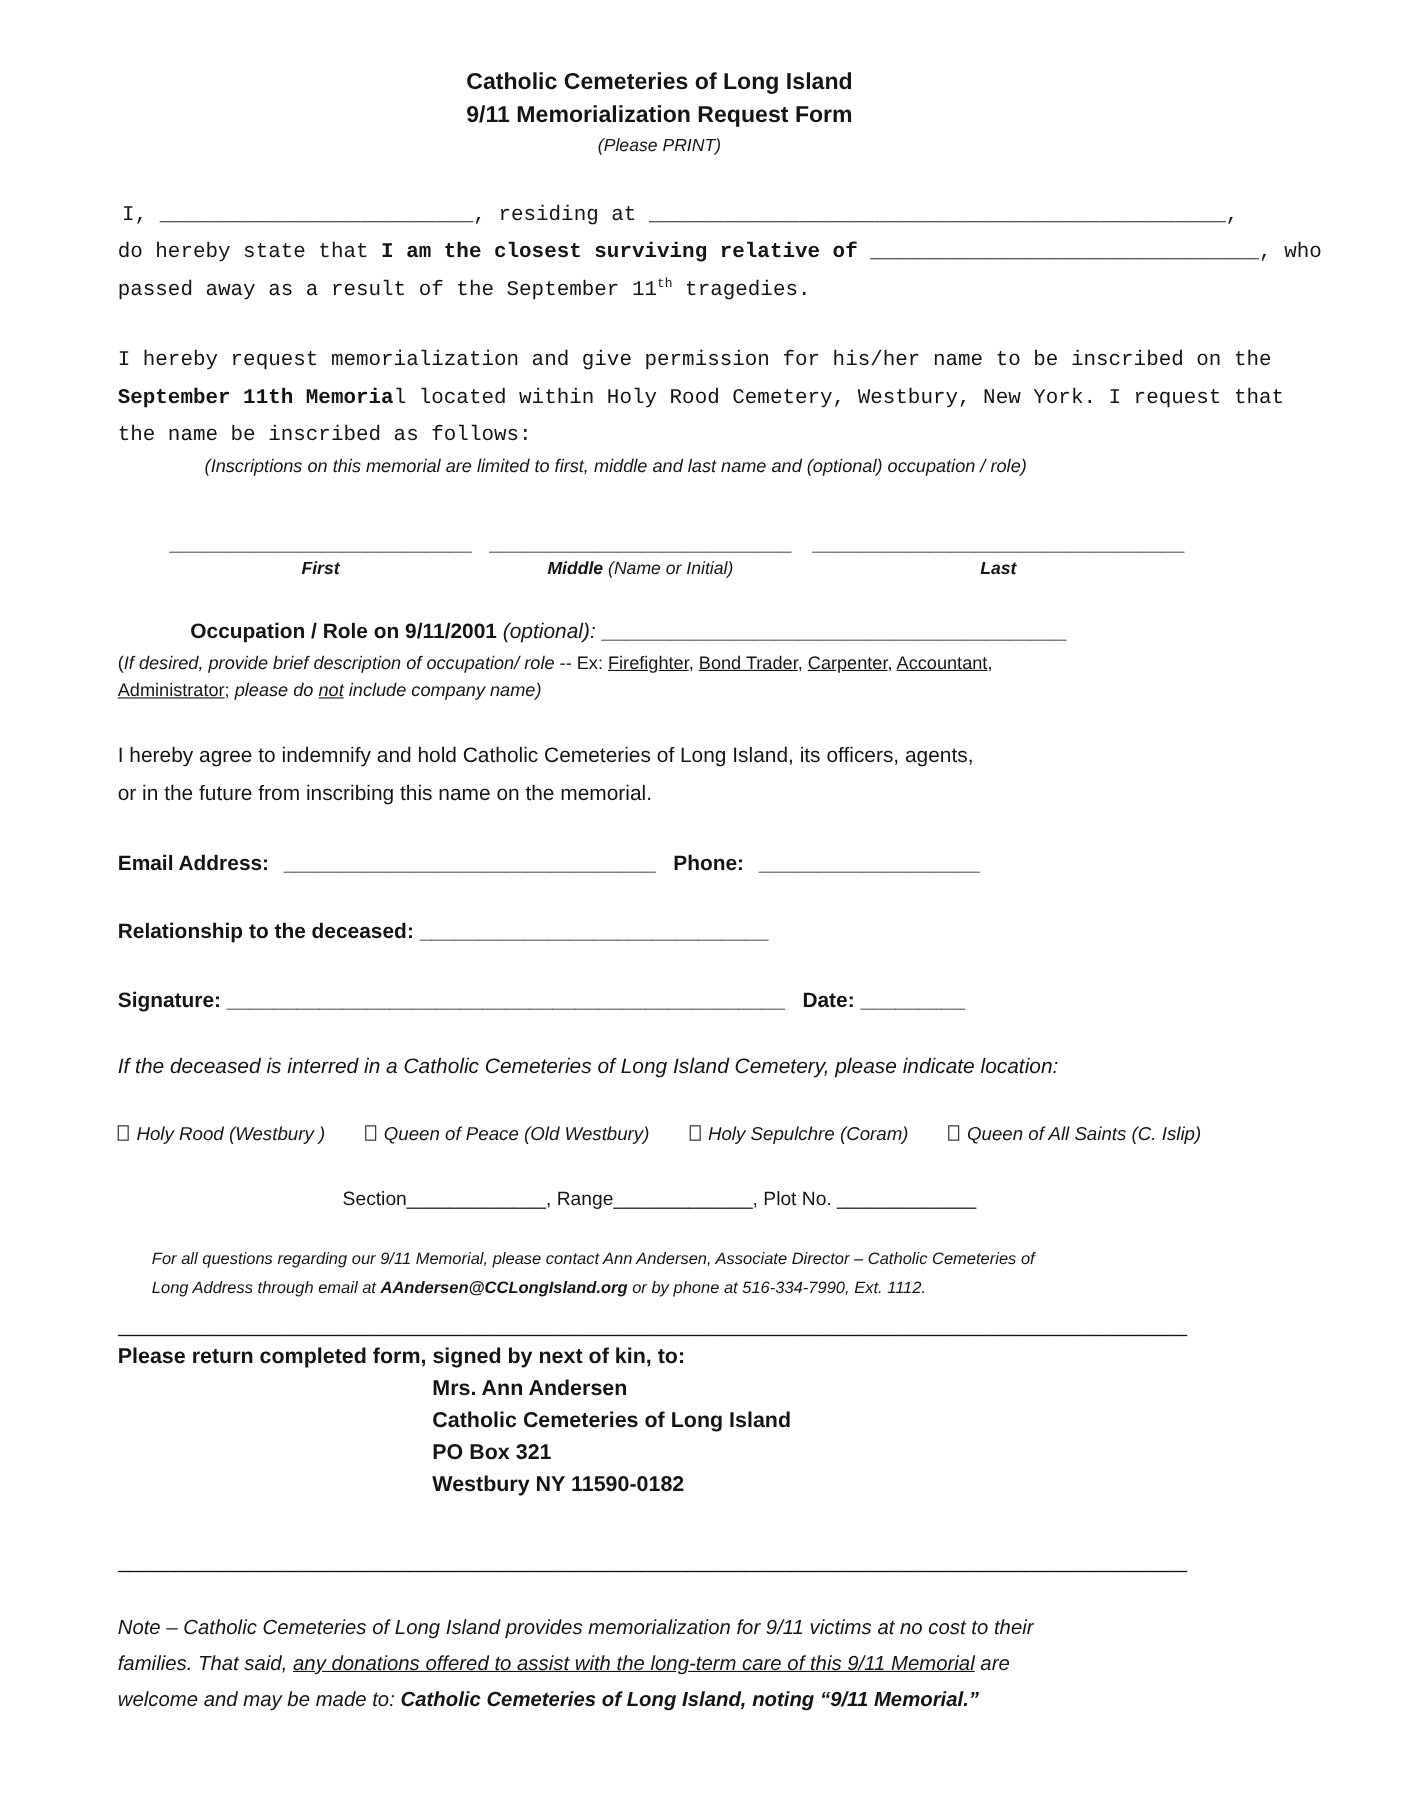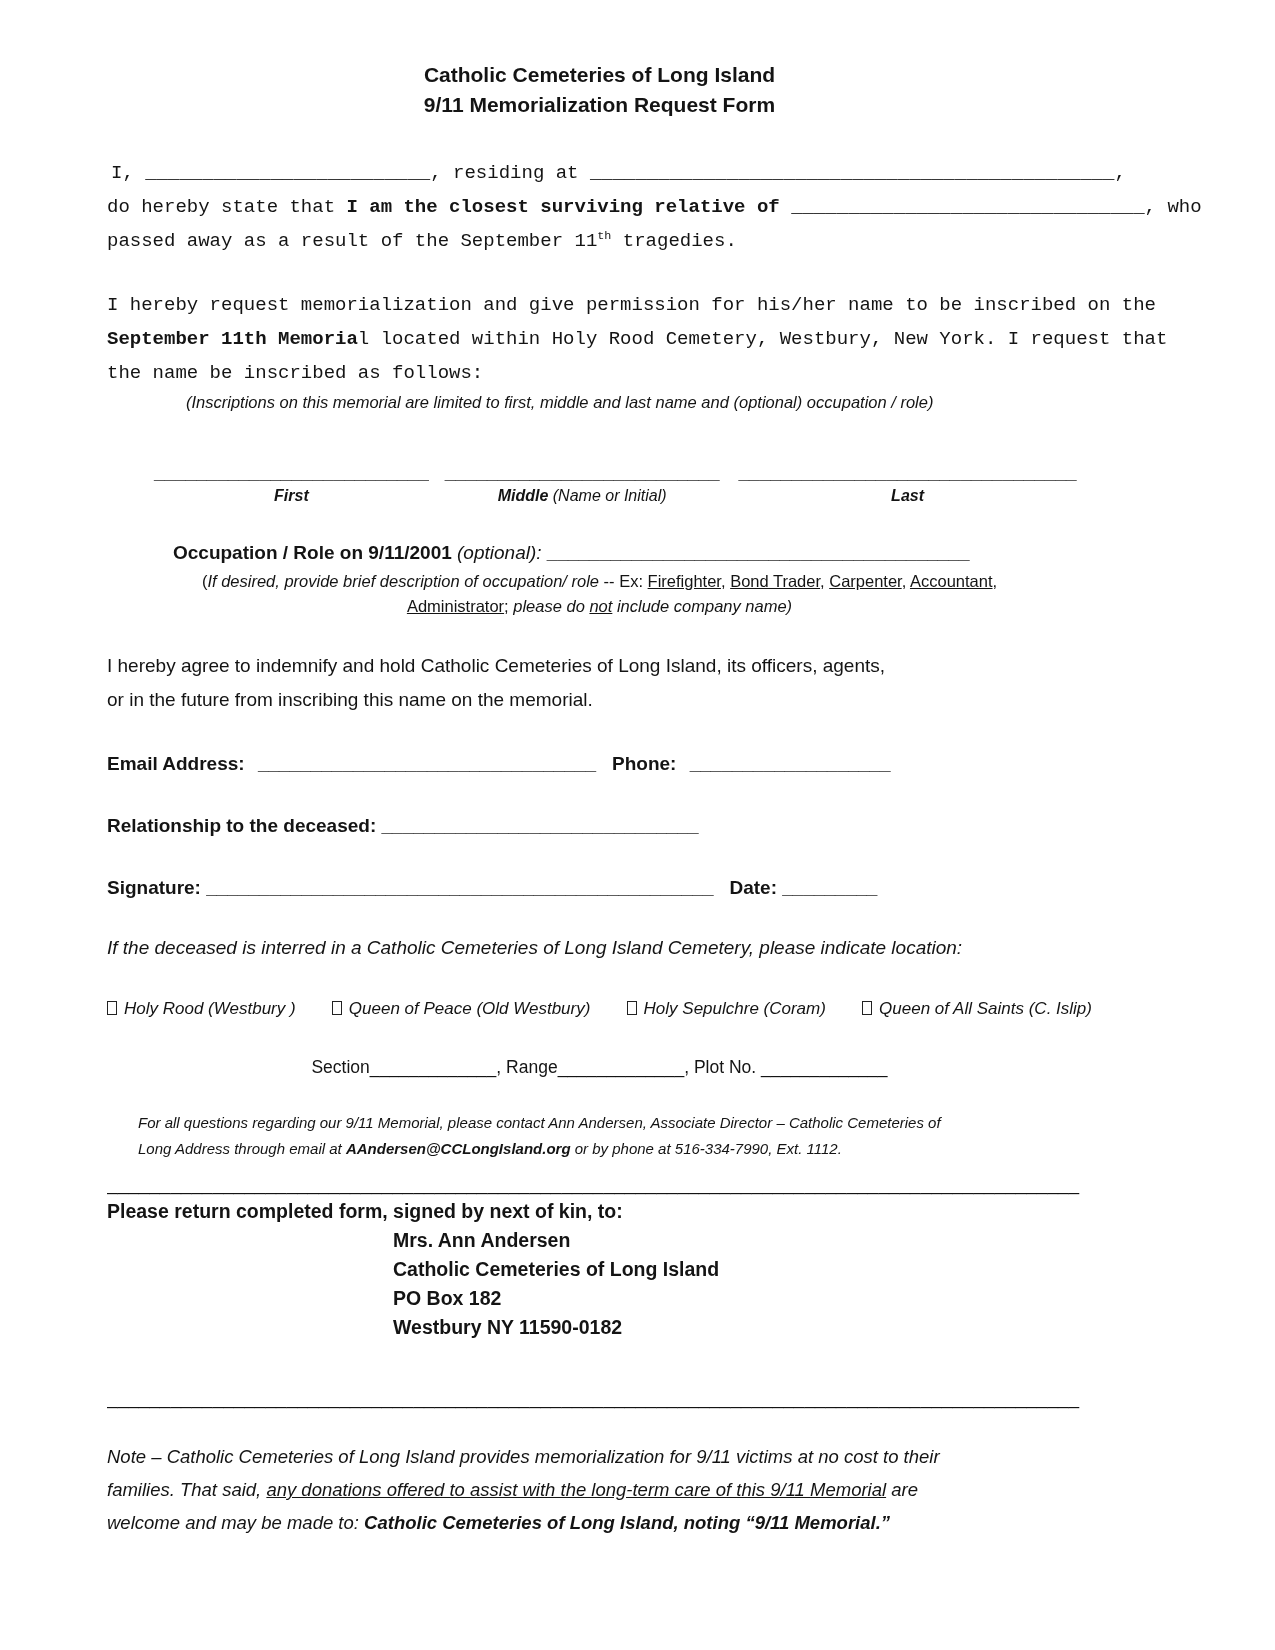--- a/index.html
+++ b/index.html
@@ -24,21 +24,21 @@
   i,.i{font-style:italic;}
   .u{text-decoration:underline;}
   sup{font-size:0.62em;vertical-align:super;line-height:0;}
   .inscr-note{font-style:italic;font-size:16.5px;margin-top:3px;margin-left:79px;white-space:nowrap;}
   .name-row{margin-top:50px;display:flex;margin-left:47px;}
   .name-col{white-space:nowrap;}
   .name-col .blank{display:block;font-weight:bold;letter-spacing:0;}
   .name-label{display:block;text-align:center;line-height:24px;font-size:16px;}
   .gap1{width:16px;} .gap2{width:19px;}
   .occupation{margin-top:34px;margin-left:66px;white-space:nowrap;}
-  .occ-note{font-size:16.5px;line-height:25px;text-align:center;margin-top:5px;}
+  .occ-note{font-size:16.5px;line-height:25px;text-align:left;margin-top:5px;}
   .indemnity{margin-top:30px;}
   .indemnity .line{line-height:34px;}
   .field-row{margin-top:0;white-space:nowrap;}
   .mt-36{margin-top:36px;} .mt-40{margin-top:40px;}
   .ml-16{margin-left:16px;} .ml-8{margin-left:8px;}
   .loc-prompt{font-style:italic;margin-top:38px;white-space:nowrap;}
   .cb-row{margin-top:40px;display:flex;justify-content:space-between;font-size:17px;}
   .cb-item{white-space:nowrap;display:flex;align-items:baseline;}
   .cb-box{display:inline-block;width:8px;height:12px;border:1.5px solid #222;margin-right:7px;position:relative;top:1px;flex:none;}
   .cb-label{font-style:italic;}
@@ -55,20 +55,21 @@
 </style>
 </head>
 <body>
 
 <div class="page">
   <div class="content">
 
     <div class="titles">
       <div class="title">Catholic Cemeteries of Long Island</div>
       <div class="title">9/11 Memorialization Request Form</div>
+      <div class="print-note">(Please PRINT)</div>
     </div>
 
     <div class="para mt-para" style="margin-top:36px;padding-left:4px;">
       <div class="line">
         <span>I, </span><span class="blank">_________________________</span><span>, residing at </span><span class="blank">______________________________________________</span><span>,</span>
       </div>
       <div class="line" style="margin-left:-4px;">
         <span>do hereby state that </span><span class="b">I am the closest surviving relative of </span><span class="blank">_______________________________</span><span>, who</span>
       </div>
       <div class="line" style="margin-left:-4px;">
@@ -164,21 +165,21 @@
         <span>Long Address through email at </span><span class="b">AAndersen@CCLongIsland.org</span><span> or by phone at 516-334-7990, Ext. 1112.</span>
       </div>
     </div>
 
     <div class="separator sep1">____________________________________________________________________________________________</div>
 
     <div class="return-heading">Please return completed form, signed by next of kin, to:</div>
     <div class="address">
       <div class="line">Mrs. Ann Andersen</div>
       <div class="line">Catholic Cemeteries of Long Island</div>
-      <div class="line">PO Box 182</div>
+      <div class="line">PO Box 321</div>
       <div class="line">Westbury NY 11590-0182</div>
     </div>
 
     <div class="separator sep2">____________________________________________________________________________________________</div>
 
     <div class="footer-note">
       <div class="line">Note – Catholic Cemeteries of Long Island provides memorialization for 9/11 victims at no cost to their</div>
       <div class="line">
         <span>families.  That said, </span><span class="u">any donations offered to assist with the long-term care of this 9/11 Memorial</span><span> are</span>
       </div>

